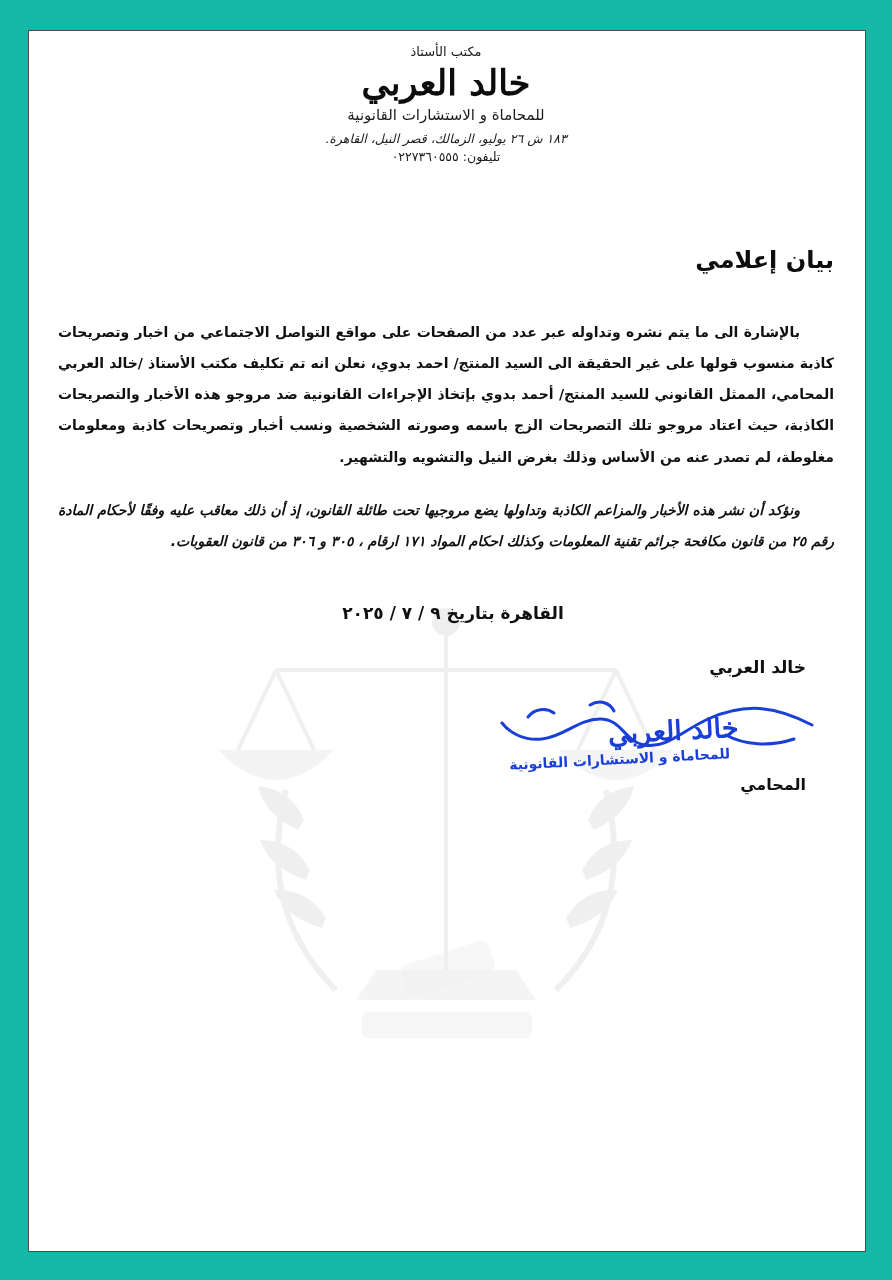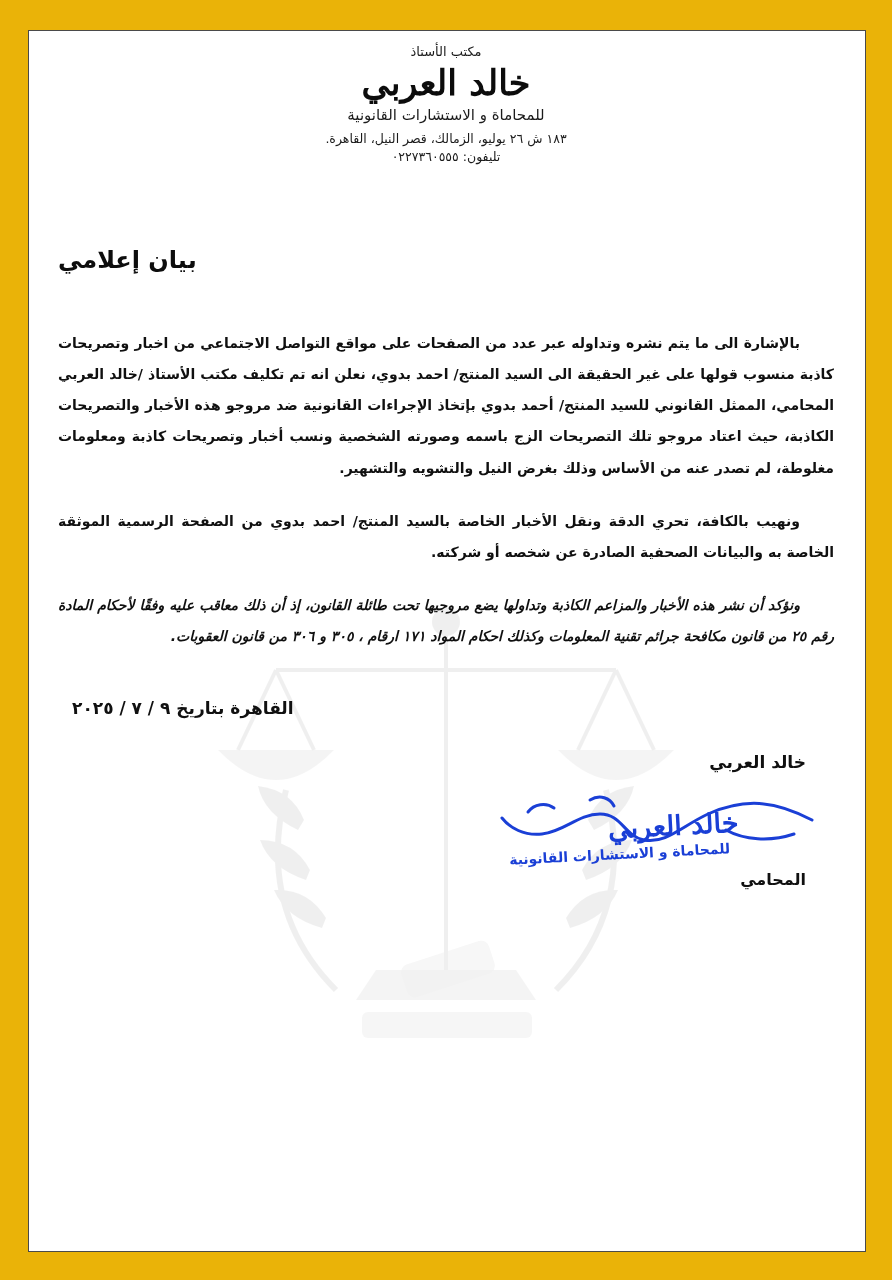--- a/index.html
+++ b/index.html
@@ -12,21 +12,21 @@
     height: 1280px;
     overflow: hidden;
     font-family: "DejaVu Sans", "Liberation Sans", sans-serif;
     color: #141414;
   }
 
   .page {
     position: relative;
     width: 892px;
     height: 1280px;
-    background: #eab308;
+    background: #14b8a6;
     box-sizing: border-box;
   }
 
   
   .scan-frame {
     position: absolute;
     left: 28px;
     top: 30px;
     width: 838px;
     height: 1222px;
@@ -76,55 +76,56 @@
   }
   .lh-sub {
     font-size: 15px;
     color: #1b1b1b;
     margin-bottom: 7px;
   }
   .lh-addr {
     font-size: 12.5px;
     color: #1b1b1b;
     margin-bottom: 3px;
+    font-style: italic;
   }
   .lh-phone {
     font-size: 12.5px;
     color: #1b1b1b;
     text-align: center;
   }
 
   
   .doc-title {
-    text-align: left;
+    text-align: right;
     font-size: 24px;
     font-weight: 700;
     color: #0d0d0d;
     margin-top: 82px;
-    margin-bottom: 54px;
+    margin-bottom: 43px;
     letter-spacing: 0.2px;
   }
 
   
   .body-text p {
     font-size: 14px;
     font-weight: 700;
     line-height: 2.22;
     color: #101010;
     margin: 0 0 22px 0;
     text-align: justify;
     text-justify: inter-word;
     text-indent: 34px;
   }
   .body-text p:last-child { margin-bottom: 0; font-style: italic; }
 
   
   .date-line {
     margin-top: 46px;
-    text-align: left;
+    text-align: center;
     font-size: 17px;
     font-weight: 700;
     color: #101010;
     padding-left: 14px;
   }
 
   
   .sign-block {
     position: relative;
     margin-top: 34px;
@@ -225,21 +226,20 @@
       <div class="lh-name">خالد العربي</div>
       <div class="lh-sub">للمحاماة و الاستشارات القانونية</div>
       <div class="lh-addr">١٨٣ ش ٢٦ يوليو، الزمالك، قصر النيل، القاهرة.</div>
       <div class="lh-phone">تليفون: ٠٢٢٧٣٦٠٥٥٥</div>
     </div>
 
     <div class="doc-title">بيان إعلامي</div>
 
     <div class="body-text">
       <p>بالإشارة الى ما يتم نشره وتداوله عبر عدد من الصفحات على مواقع التواصل الاجتماعي من اخبار وتصريحات كاذبة منسوب قولها على غير الحقيقة الى السيد المنتج/ احمد بدوي، نعلن انه تم تكليف مكتب الأستاذ /خالد العربي المحامي، الممثل القانوني للسيد المنتج/ أحمد بدوي بإتخاذ الإجراءات القانونية ضد مروجو هذه الأخبار والتصريحات الكاذبة، حيث اعتاد مروجو تلك التصريحات الزج باسمه وصورته الشخصية ونسب أخبار وتصريحات كاذبة ومعلومات مغلوطة، لم تصدر عنه من الأساس وذلك بغرض النيل والتشويه والتشهير.</p>
-      <p>ونهيب بالكافة، تحري الدقة ونقل الأخبار الخاصة بالسيد المنتج/ احمد بدوي من الصفحة الرسمية الموثقة الخاصة به والبيانات الصحفية الصادرة عن شخصه أو شركته.</p>
       <p>ونؤكد أن نشر هذه الأخبار والمزاعم الكاذبة وتداولها يضع مروجيها تحت طائلة القانون، إذ أن ذلك معاقب عليه وفقًا لأحكام المادة رقم ٢٥ من قانون مكافحة جرائم تقنية المعلومات وكذلك احكام المواد ١٧١ ارقام ، ٣٠٥ و ٣٠٦ من قانون العقوبات.</p>
     </div>
 
     <div class="date-line">القاهرة بتاريخ ٩ / ٧ / ٢٠٢٥</div>
 
     <div class="sign-block">
       <div class="sign-name">خالد العربي</div>
 
       <div class="sign-stamp">
         <svg viewBox="0 0 330 96" xmlns="http://www.w3.org/2000/svg" fill="none" stroke="#1a3fd6" stroke-width="3" stroke-linecap="round">

